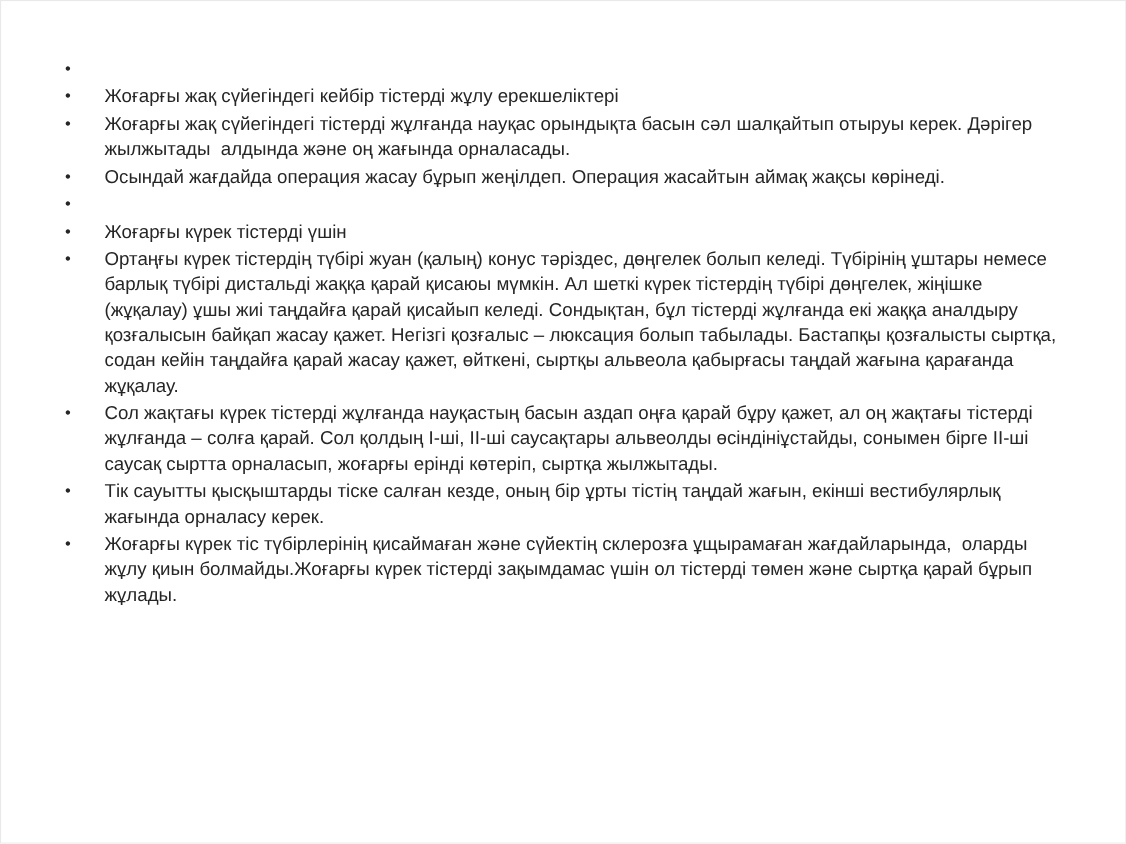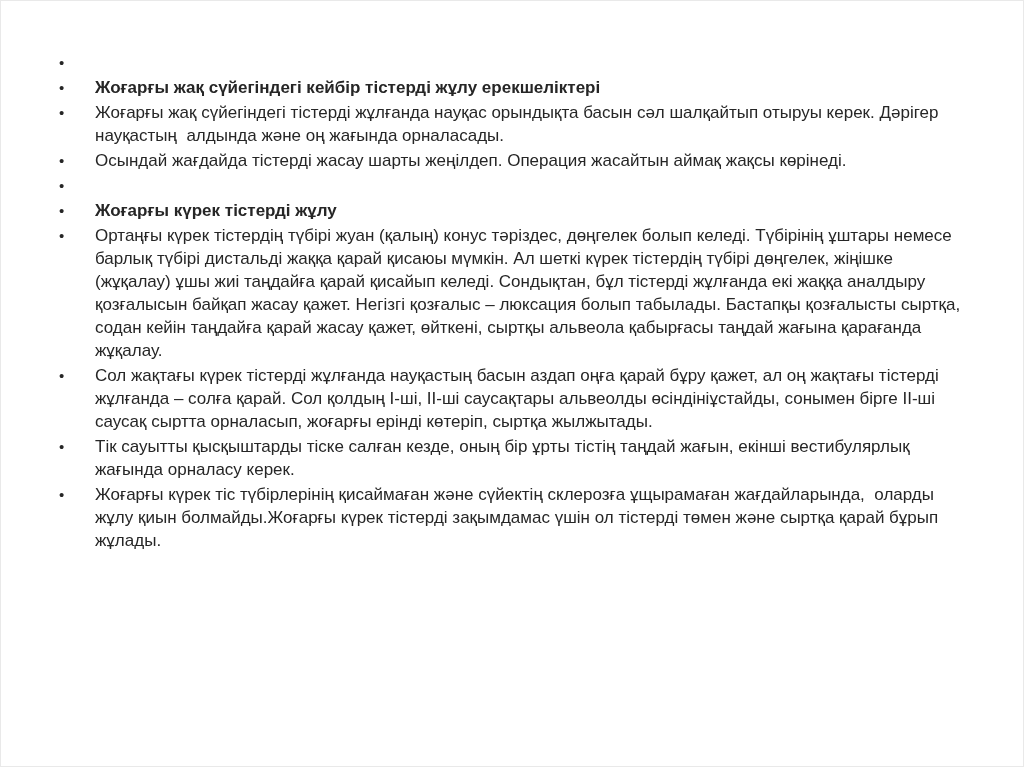--- a/index.html
+++ b/index.html
@@ -37,56 +37,56 @@
     color: #262626;
   }
   .text {
     flex: 1 1 auto;
     font-size: 17px;
     line-height: 23px;
     color: #262626;
     white-space: pre-wrap;
   }
   .text.bold {
-    font-weight: bold;
+    font-weight: normal;
   }
 </style>
 </head>
 <body>
 
 <div class="slide">
   <ul class="bullet-list">
   <li class="bullet-item">
     <span class="marker">•</span>
     <span class="text"></span>
   </li>
 
   <li class="bullet-item">
     <span class="marker">•</span>
     <span class="text bold">Жоғарғы жақ сүйегіндегі кейбір тістерді жұлу ерекшеліктері</span>
   </li>
 
   <li class="bullet-item">
     <span class="marker">•</span>
-    <span class="text">Жоғарғы жақ сүйегіндегі тістерді жұлғанда науқас орындықта басын сәл шалқайтып отыруы керек. Дәрігер науқастың  алдында және оң жағында орналасады.</span>
+    <span class="text">Жоғарғы жақ сүйегіндегі тістерді жұлғанда науқас орындықта басын сәл шалқайтып отыруы керек. Дәрігер жылжытады  алдында және оң жағында орналасады.</span>
   </li>
 
   <li class="bullet-item">
     <span class="marker">•</span>
-    <span class="text">Осындай жағдайда тістерді жасау шарты жеңілдеп. Операция жасайтын аймақ жақсы көрінеді.</span>
+    <span class="text">Осындай жағдайда операция жасау бұрып жеңілдеп. Операция жасайтын аймақ жақсы көрінеді.</span>
   </li>
 
   <li class="bullet-item">
     <span class="marker">•</span>
     <span class="text"></span>
   </li>
 
   <li class="bullet-item">
     <span class="marker">•</span>
-    <span class="text bold">Жоғарғы күрек тістерді жұлу</span>
+    <span class="text bold">Жоғарғы күрек тістерді үшін</span>
   </li>
 
   <li class="bullet-item">
     <span class="marker">•</span>
     <span class="text">Ортаңғы күрек тістердің түбірі жуан (қалың) конус тәріздес, дөңгелек болып келеді. Түбірінің ұштары немесе барлық түбірі дистальді жаққа қарай қисаюы мүмкін. Ал шеткі күрек тістердің түбірі дөңгелек, жіңішке (жұқалау) ұшы жиі таңдайға қарай қисайып келеді. Сондықтан, бұл тістерді жұлғанда екі жаққа аналдыру қозғалысын байқап жасау қажет. Негізгі қозғалыс – люксация болып табылады. Бастапқы қозғалысты сыртқа, содан кейін таңдайға қарай жасау қажет, өйткені, сыртқы альвеола қабырғасы таңдай жағына қарағанда жұқалау.</span>
   </li>
 
   <li class="bullet-item">
     <span class="marker">•</span>
     <span class="text">Сол жақтағы күрек тістерді жұлғанда науқастың басын аздап оңға қарай бұру қажет, ал оң жақтағы тістерді жұлғанда – солға қарай. Сол қолдың I-ші, II-ші саусақтары альвеолды өсіндініұстайды, сонымен бірге II-ші саусақ сыртта орналасып, жоғарғы ерінді көтеріп, сыртқа жылжытады.</span>

